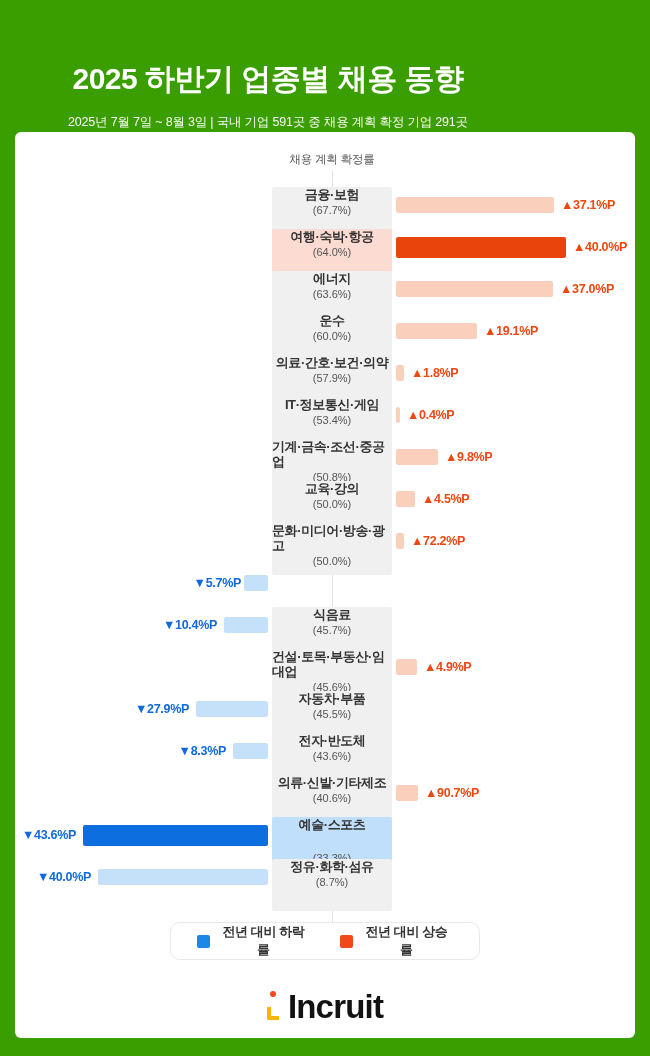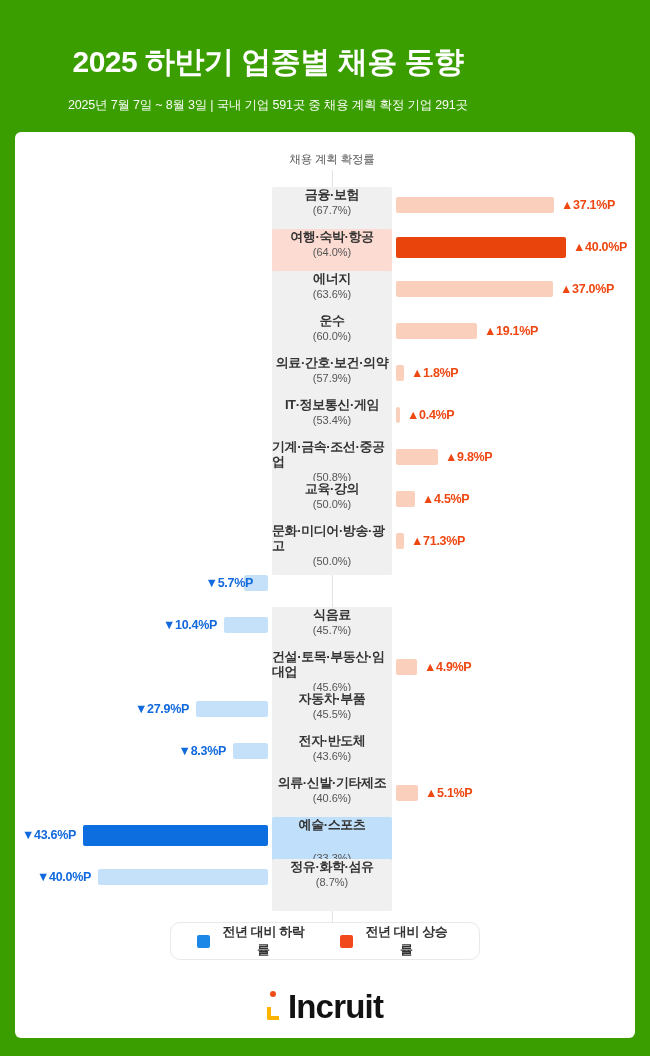--- a/index.html
+++ b/index.html
@@ -5,21 +5,21 @@
   * { margin:0; padding:0; box-sizing:border-box; }
   html,body { width:650px; height:1056px; }
   body {
     font-family:"Liberation Sans","DejaVu Sans",sans-serif;
     background:#3B9E00;
     position:relative;
     overflow:hidden;
   }
 
   
-  .header { position:absolute; top:0; left:0; width:536px; text-align:center; }
+  .header { position:absolute; top:17px; left:0; width:536px; text-align:center; }
   .title {
     margin-top:42px; color:#FFFFFF; font-size:30px; font-weight:800;
     letter-spacing:-0.5px;
   }
   .subtitle {
     margin-top:14px; color:#FFFFFF; font-size:12.5px; font-weight:500;
     letter-spacing:-0.2px; opacity:0.97;
   }
 
   
@@ -162,29 +162,29 @@
       <div class="row" style="top: 349px;">
         <div class="bar up" style="width: 19px; height: 16px; top: 10px;"></div>
         <div class="change up" style="left: 407px;">▲4.5%P</div>
         <div class="cat">
           <div class="cat-label">교육·강의</div>
           <div class="cat-rate">(50.0%)</div>
         </div>
       </div>
       <div class="row" style="top: 391px;">
         <div class="bar up" style="width: 8px; height: 16px; top: 10px;"></div>
-        <div class="change up" style="left: 396px;">▲71.3%P</div>
+        <div class="change up" style="left: 396px;">▲72.2%P</div>
         <div class="cat">
           <div class="cat-label">문화·미디어·방송·광고</div>
           <div class="cat-rate">(50.0%)</div>
         </div>
       </div>
       <div class="row" style="top: 433px;">
         <div class="bar down" style="width: 24px; height: 16px; top: 10px;"></div>
-        <div class="change down" style="right: 382px; text-align: center;">▼5.7%P</div>
+        <div class="change down" style="right: 394px; text-align: center;">▼5.7%P</div>
       </div>
       <div class="row" style="top: 475px;">
         <div class="bar down" style="width: 44px; height: 16px; top: 10px;"></div>
         <div class="change down" style="right: 418px;">▼10.4%P</div>
         <div class="cat">
           <div class="cat-label">식음료</div>
           <div class="cat-rate">(45.7%)</div>
         </div>
       </div>
       <div class="row" style="top: 517px;">
@@ -206,21 +206,21 @@
       <div class="row" style="top: 601px;">
         <div class="bar down" style="width: 35px; height: 16px; top: 10px;"></div>
         <div class="change down" style="right: 409px;">▼8.3%P</div>
         <div class="cat">
           <div class="cat-label">전자·반도체</div>
           <div class="cat-rate">(43.6%)</div>
         </div>
       </div>
       <div class="row" style="top: 643px;">
         <div class="bar up" style="width: 22px; height: 16px; top: 10px;"></div>
-        <div class="change up" style="left: 410px;">▲5.1%P</div>
+        <div class="change up" style="left: 410px;">▲90.7%P</div>
         <div class="cat">
           <div class="cat-label">의류·신발·기타제조</div>
           <div class="cat-rate">(40.6%)</div>
         </div>
       </div>
       <div class="row" style="top: 685px;">
         <div class="bar down hl" style="width: 185px; height: 21px; top: 7.5px;"></div>
         <div class="change down" style="right: 559px;">▼43.6%P</div>
         <div class="cat hl-down">
           <div class="cat-label">예술·스포츠</div>

